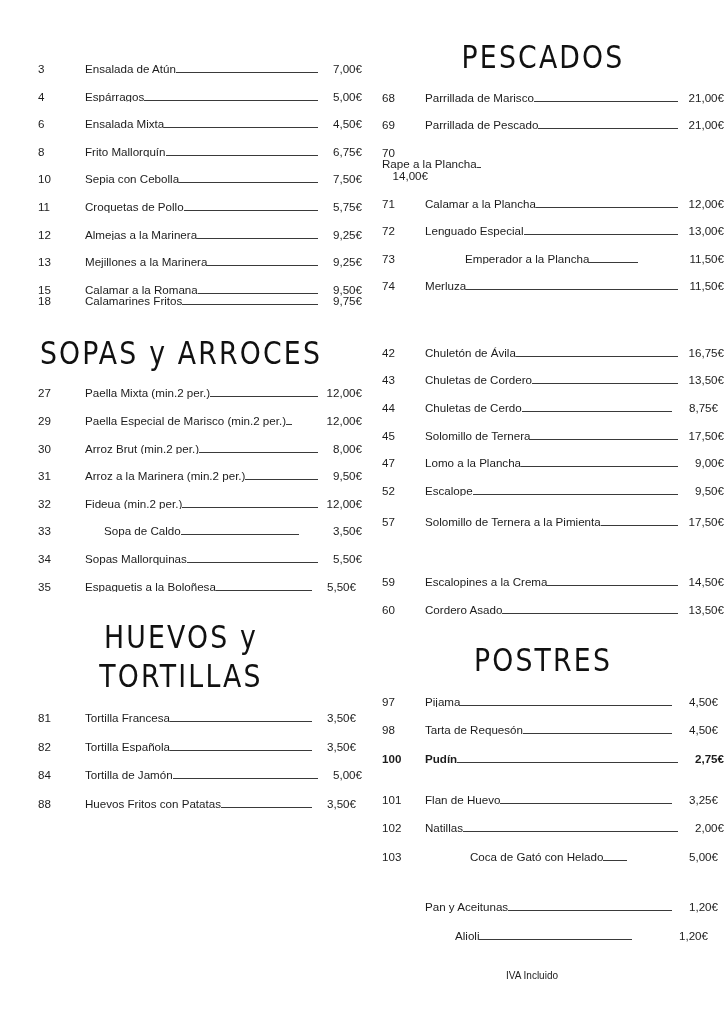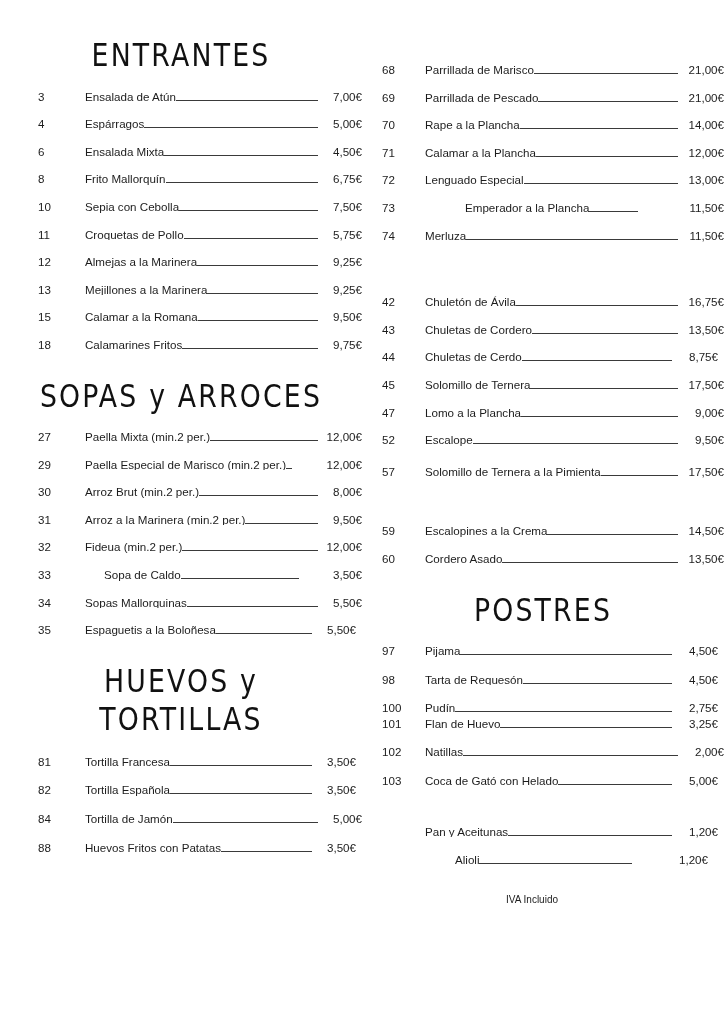--- a/index.html
+++ b/index.html
@@ -112,23 +112,20 @@
   .nogap .leader { border-bottom: 1px solid #3a3a3a; }
 </style>
 </head>
 <body>
 
 <div class="page">
 
   <div class="col col-left">
 
     <div class="section" style="padding-top:42px;">
-      <div class="title-wrap">
-        <div class="section-title">ENTRANTES</div>
-      </div>
       <div class="items" style="margin-top:21px;">
 
         <div class="row" style="margin-bottom:16px;">
           <span class="num">3</span>
           <span class="name-cell">
             <span class="name">Ensalada de Atún</span>
             <span class="leader"></span>
           </span>
           <span class="price">7,00€</span>
         </div>
@@ -189,21 +186,21 @@
 
         <div class="row" style="margin-bottom:16px;">
           <span class="num">13</span>
           <span class="name-cell">
             <span class="name">Mejillones a la Marinera</span>
             <span class="leader"></span>
           </span>
           <span class="price">9,25€</span>
         </div>
 
-        <div class="row" style="margin-bottom:16px;">
+        <div class="row" style="">
           <span class="num">15</span>
           <span class="name-cell">
             <span class="name">Calamar a la Romana</span>
             <span class="leader"></span>
           </span>
           <span class="price">9,50€</span>
         </div>
 
         <div class="row">
           <span class="num">18</span>
@@ -342,41 +339,44 @@
         </div>
 
       </div>
     </div>
 
   </div>
 
   <div class="col col-right">
 
     <div class="section" style="padding-top:44px;">
+      <div class="title-wrap">
+        <div class="section-title">PESCADOS</div>
+      </div>
       <div class="items" style="margin-top:20px;">
 
         <div class="row" style="margin-bottom:16px;">
           <span class="num">68</span>
           <span class="name-cell">
             <span class="name">Parrillada de Marisco</span>
             <span class="leader"></span>
           </span>
           <span class="price">21,00€</span>
         </div>
 
         <div class="row" style="margin-bottom:16px;">
           <span class="num">69</span>
           <span class="name-cell">
             <span class="name">Parrillada de Pescado</span>
             <span class="leader"></span>
           </span>
           <span class="price">21,00€</span>
         </div>
 
-        <div class="row" style="margin-bottom:16px;">
+        <div class="row" style="margin-bottom:16px;flex-direction:column;">
           <span class="num">70</span>
           <span class="name-cell">
             <span class="name">Rape a la Plancha</span>
             <span class="leader"></span>
           </span>
           <span class="price">14,00€</span>
         </div>
 
         <div class="row" style="margin-bottom:16px;">
           <span class="num">71</span>
@@ -522,21 +522,21 @@
 
         <div class="row" style="margin-bottom:17px;padding-right:6px;">
           <span class="num">98</span>
           <span class="name-cell">
             <span class="name">Tarta de Requesón</span>
             <span class="leader"></span>
           </span>
           <span class="price">4,50€</span>
         </div>
 
-        <div class="row" style="margin-bottom:4px;padding-right:6px;">
+        <div class="row" style="margin-bottom:29px;font-weight:bold;">
           <span class="num">100</span>
           <span class="name-cell">
             <span class="name">Pudín</span>
             <span class="leader"></span>
           </span>
           <span class="price">2,75€</span>
         </div>
 
         <div class="row" style="margin-bottom:17px;padding-right:6px;">
           <span class="num">101</span>
@@ -549,21 +549,21 @@
 
         <div class="row" style="margin-bottom:17px;">
           <span class="num">102</span>
           <span class="name-cell">
             <span class="name">Natillas</span>
             <span class="leader"></span>
           </span>
           <span class="price">2,00€</span>
         </div>
 
-        <div class="row" style="padding-right:6px;">
+        <div class="row" style="padding-right:6px;gap:45px;">
           <span class="num">103</span>
           <span class="name-cell">
             <span class="name">Coca de Gató con Helado</span>
             <span class="leader"></span>
           </span>
           <span class="price">5,00€</span>
         </div>
 
       </div>
     </div>

